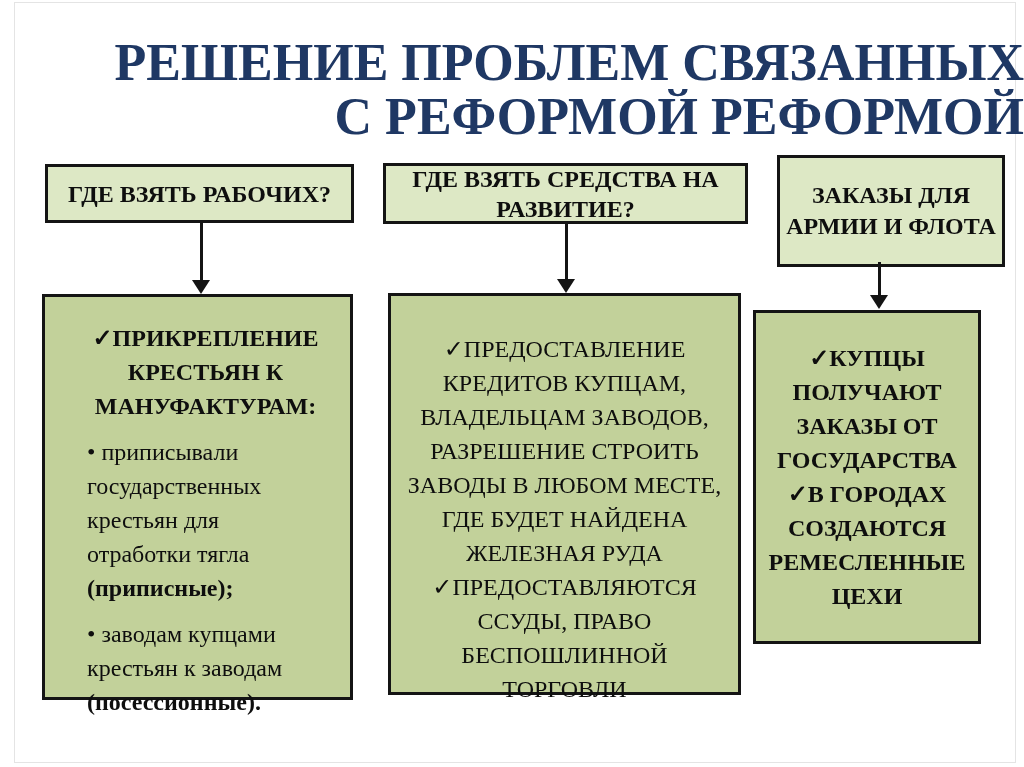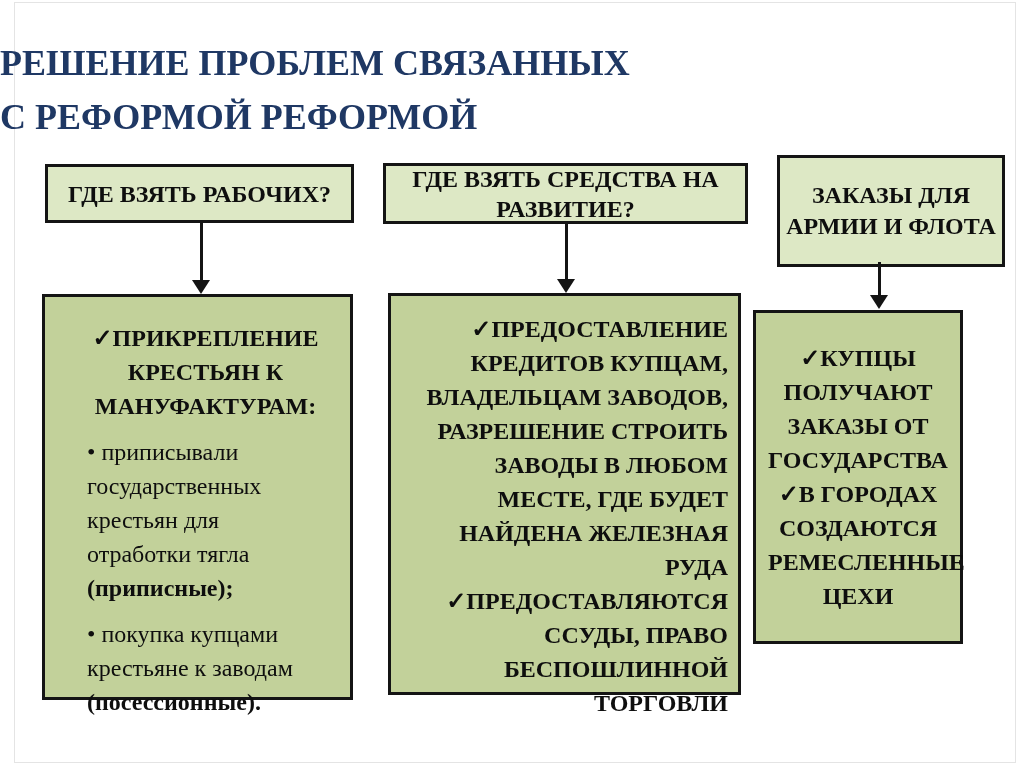--- a/index.html
+++ b/index.html
@@ -8,21 +8,21 @@
     font-family:"Liberation Serif","DejaVu Serif",serif;
     color:var(--body-text,#0e0e0e);
     overflow:hidden;
   }
   .slide-frame{
     position:absolute;left:14px;top:2px;right:8px;bottom:4px;
     border:1px solid #e4e4e4;pointer-events:none;
   }
   .title{
     position:absolute;left:0;top:36px;width:1024px;
-    text-align:left;font-weight:bold;font-size:36px;line-height:54px;
+    text-align:right;font-weight:bold;font-size:52px;line-height:54px;
     color:var(--title-text,#1f3864);
     letter-spacing:0px;
   }
   .hbox{
     position:absolute;
     background:var(--header-box-fill,#dde8c5);
     border:3px solid var(--box-border,#141414);
     display:flex;align-items:center;justify-content:center;
     text-align:center;font-weight:bold;font-size:24px;line-height:30px;
     box-sizing:border-box;padding:2px 6px;
@@ -31,22 +31,22 @@
   .hbox-2{left:383px;top:163px;width:365px;height:61px;}
   .hbox-3{left:777px;top:155px;width:228px;height:112px;line-height:31px;justify-content:center;}
   .cbox{
     position:absolute;
     background:var(--content-box-fill,#c2d19a);
     border:3px solid var(--box-border,#141414);
     box-sizing:border-box;
     font-size:24px;line-height:34px;
   }
   .cbox-1{left:42px;top:294px;width:311px;height:406px;padding:24px 14px 10px 30px;}
-  .cbox-2{left:388px;top:293px;width:353px;height:402px;padding:16px 10px 10px 10px;text-align:right;font-weight:bold;}
-  .cbox-3{left:753px;top:310px;width:210px;height:334px;padding:16px 12px;text-align:center;font-weight:bold;
+  .cbox-2{left:388px;top:293px;width:353px;height:402px;padding:36px 10px 10px 10px;text-align:center;font-weight:normal;}
+  .cbox-3{left:753px;top:310px;width:228px;height:334px;padding:16px 12px;text-align:center;font-weight:bold;
           display:flex;flex-direction:column;justify-content:center;}
   .cbox-1 .heading{text-align:center;font-weight:bold;margin:0;}
   .cbox-1 p{margin:12px;text-align:left;font-weight:normal;}
   .cbox-1 p b{font-weight:bold;}
   .cbox-2 p,.cbox-3 p{margin:0;}
   .arrow{position:absolute;width:20px;}
   .arrow .shaft{width:3px;background:#141414;margin:0 auto;}
   .arrow .head{
     width:0;height:0;margin:0 auto;
     border-left:9px solid transparent;border-right:9px solid transparent;
@@ -88,21 +88,21 @@
   <div class="head"></div>
 </div>
 <div class="arrow arrow-3">
   <div class="shaft"></div>
   <div class="head"></div>
 </div>
 
 <div class="cbox cbox-1">
   <p class="heading">✓ПРИКРЕПЛЕНИЕ КРЕСТЬЯН К МАНУФАКТУРАМ:</p>
   <p><span>• приписывали государственных крестьян для отработки тягла </span><b>(приписные);</b></p>
-  <p><span>• покупка купцами крестьяне к заводам </span><b>(посессионные).</b></p>
+  <p><span>• заводам купцами крестьян к заводам </span><b>(посессионные).</b></p>
 </div>
 
 <div class="cbox cbox-2">
   <p>✓ПРЕДОСТАВЛЕНИЕ КРЕДИТОВ КУПЦАМ, ВЛАДЕЛЬЦАМ ЗАВОДОВ, РАЗРЕШЕНИЕ СТРОИТЬ ЗАВОДЫ В ЛЮБОМ МЕСТЕ, ГДЕ БУДЕТ НАЙДЕНА ЖЕЛЕЗНАЯ РУДА</p>
   <p>✓ПРЕДОСТАВЛЯЮТСЯ ССУДЫ, ПРАВО БЕСПОШЛИННОЙ ТОРГОВЛИ</p>
 </div>
 
 <div class="cbox cbox-3">
   <p>✓КУПЦЫ ПОЛУЧАЮТ ЗАКАЗЫ ОТ ГОСУДАРСТВА</p>
   <p>✓В ГОРОДАХ СОЗДАЮТСЯ РЕМЕСЛЕННЫЕ ЦЕХИ</p>

